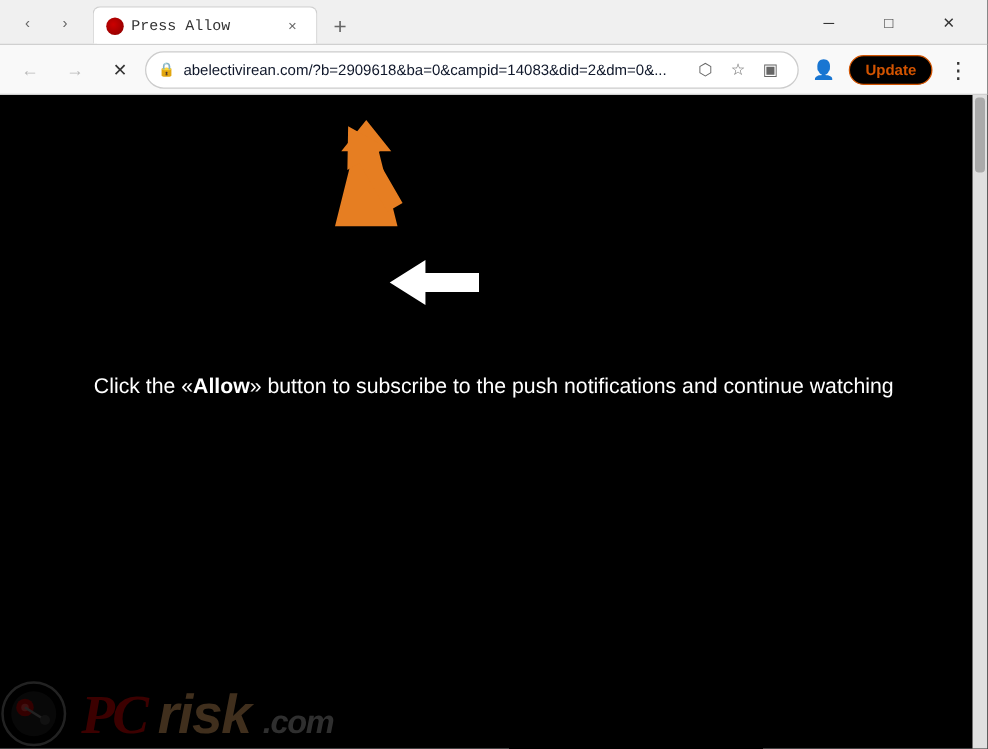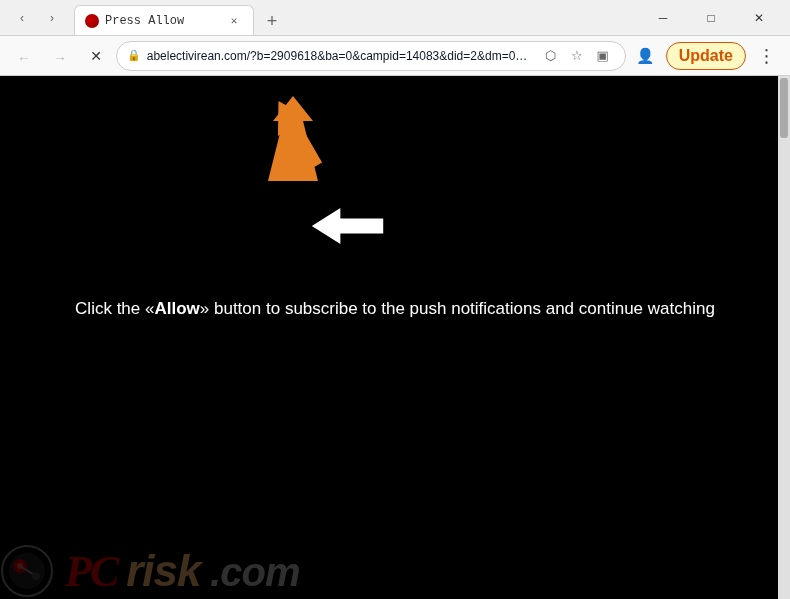--- a/index.html
+++ b/index.html
@@ -191,25 +191,25 @@
       height: 32px;
       border-radius: 50%;
       display: flex;
       align-items: center;
       justify-content: center;
       font-size: 15px;
       color: #333;
       cursor: pointer;
     }
     .update-btn {
-      background: #fef9c3;
+      background: #000000;
       border: 1px solid #d35400;
       border-radius: 16px;
       padding: 4px 12px;
-      font-size: 16px;
+      font-size: 12px;
       color: #d35400;
       font-weight: 600;
       cursor: pointer;
     }
     .menu-dots-btn {
       width: 32px;
       height: 32px;
       border-radius: 50%;
       display: flex;
       align-items: center;
@@ -401,21 +401,21 @@
       <circle cx="20" cy="22" r="7" fill="#cc0000"></circle>
       <circle cx="20" cy="22" r="3" fill="#ff4444"></circle>
       <line x1="20" y1="22" x2="36" y2="32" stroke="#888" stroke-width="2"></line>
       <circle cx="36" cy="32" r="4" fill="#444"></circle>
     </svg>
     <div class="watermark-text">
       <span style="color:#bbb; font-style:italic; font-size:44px; font-family:Liberation Serif, serif; letter-spacing:-2px;">
         <span style="font-style:italic;">P</span><span style="font-style:italic;">C</span>
       </span>
       <span style="color:#fdba74; font-size:44px;">risk</span>
-      <span style="color:#bbb; font-style:italic; font-size:40px;">.com</span>
+      <span style="color:#bbb; font-style:italic; font-size:26px;">.com</span>
     </div>
   </div>
 
   <div class="scrollbar">
     <div class="scrollbar-thumb"></div>
   </div>
 
 </div>
 
 </body></html>

